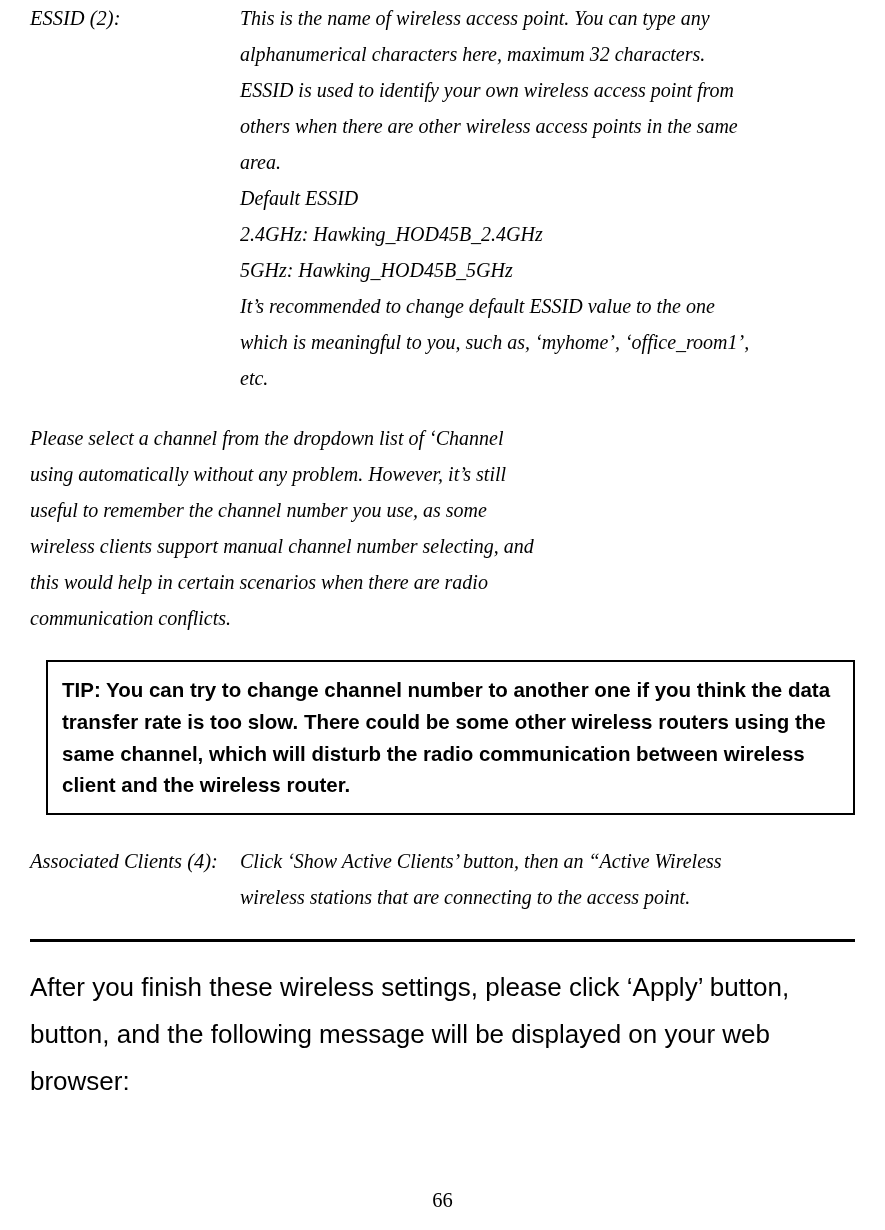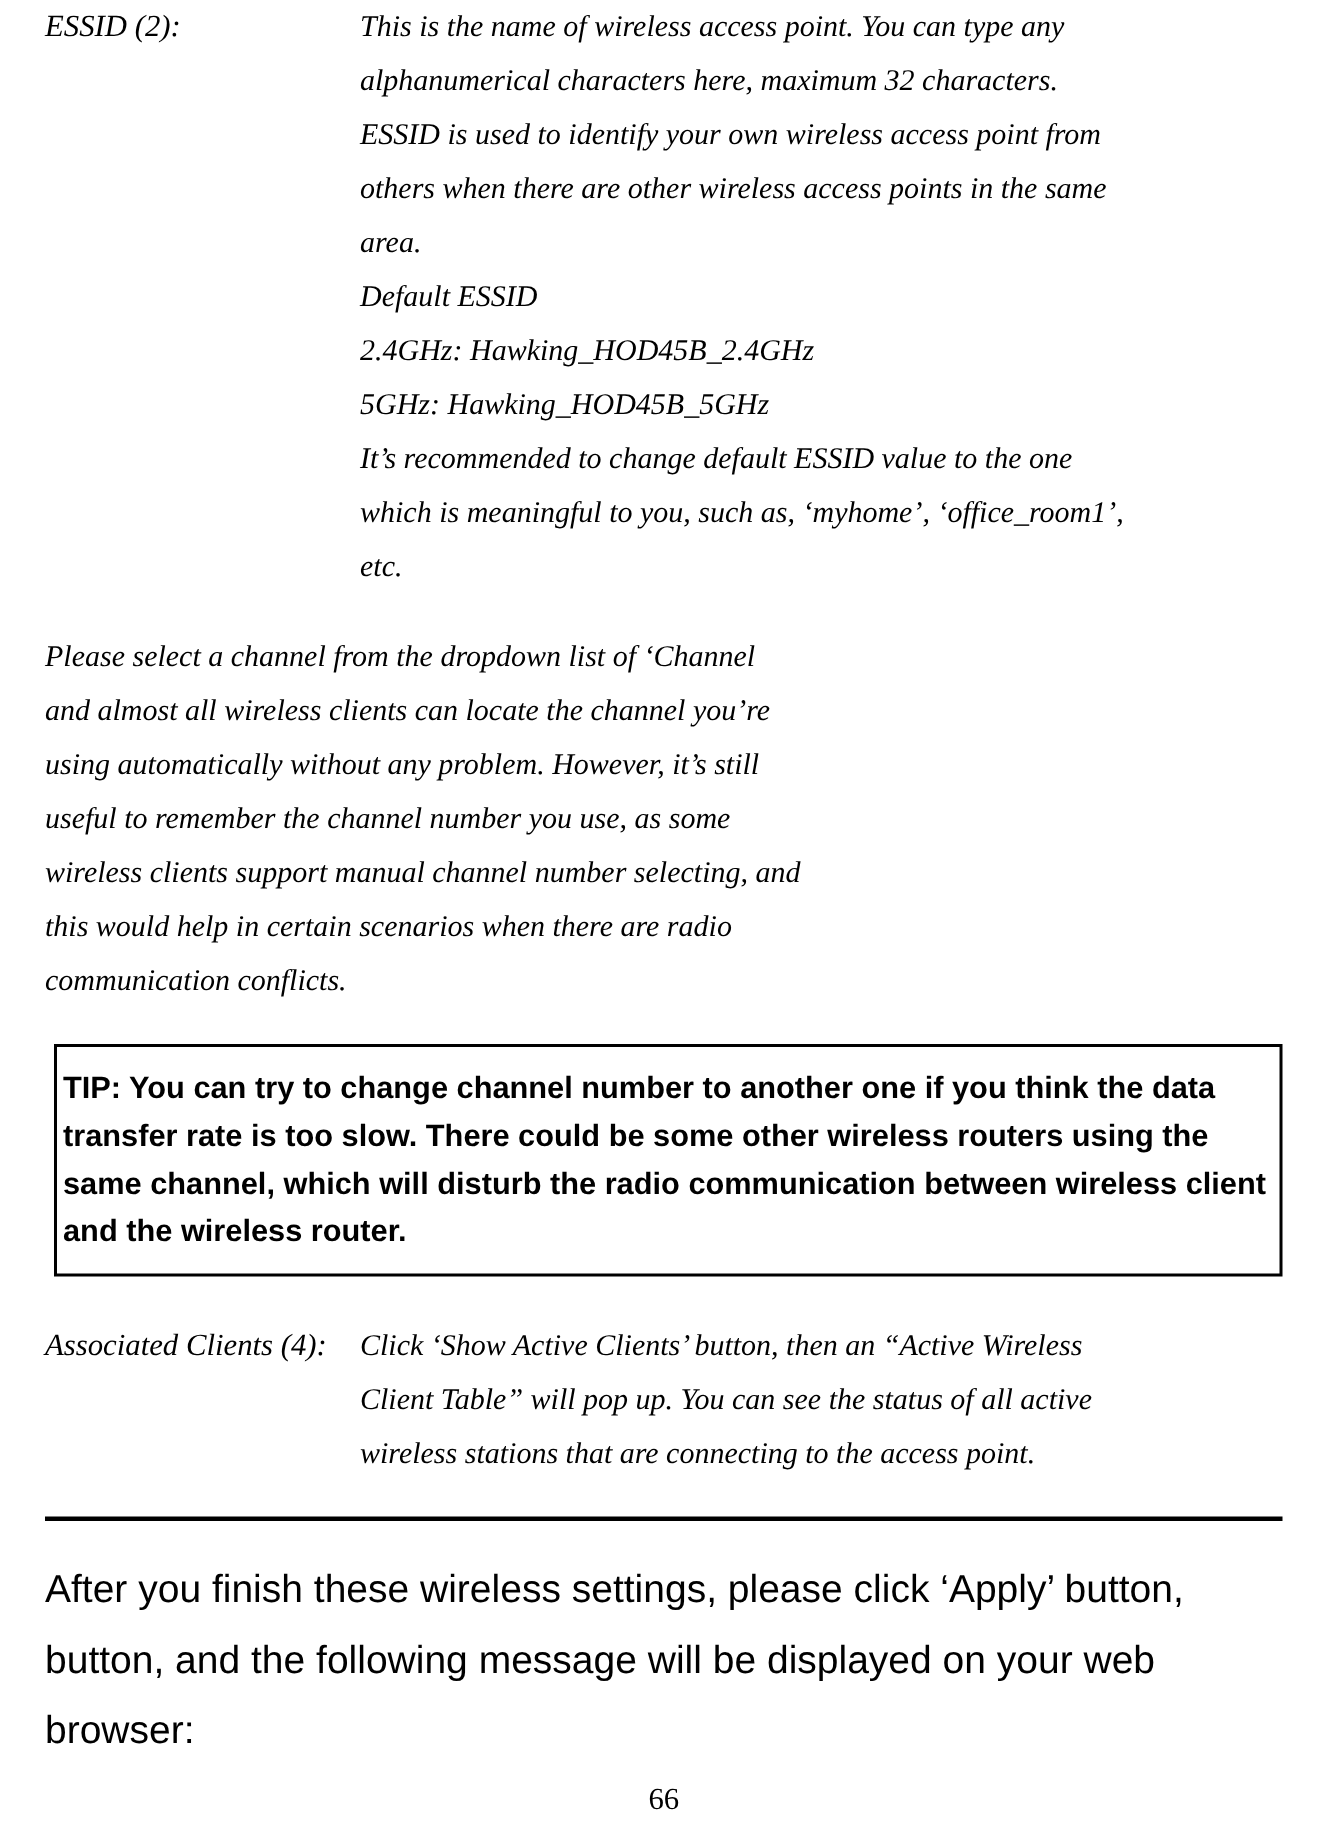--- a/index.html
+++ b/index.html
@@ -32,22 +32,22 @@
       flex: 1;
       font-style: italic;
       font-size: 20px;
       line-height: 1.8;
     }
     .def-content .line {
       display: block;
     }
     .tip-box {
       border: 2px solid #000000;
-      padding: 12px 4px;
-      margin: 12px 0 28px 6px;
+      padding: 12px 14px;
+      margin: 12px 0 28px 16px;
       font-family: Arial, Helvetica, sans-serif;
       font-weight: bold;
       font-size: 20.5px;
       line-height: 1.55;
       font-style: normal;
     }
     .divider {
       border: none;
       border-top: 3px solid #000000;
       margin: 18px 0 22px 0;
@@ -84,36 +84,34 @@
     <span class="line">5GHz: Hawking_HOD45B_5GHz</span>
     <span class="line">It’s recommended to change default ESSID value to the one</span>
     <span class="line">which is meaningful to you, such as, ‘myhome’, ‘office_room1’,</span>
     <span class="line">etc.</span>
   </div>
 </div>
 
 <div class="definition-row">
   <div class="def-content">
     <span class="line">Please select a channel from the dropdown list of ‘Channel</span>
-    <span class="line">and almost all wireless clients can locate the channel you’re</span>
     <span class="line">using automatically without any problem. However, it’s still</span>
     <span class="line">useful to remember the channel number you use, as some</span>
     <span class="line">wireless clients support manual channel number selecting, and</span>
     <span class="line">this would help in certain scenarios when there are radio</span>
     <span class="line">communication conflicts.</span>
   </div>
 </div>
 
 <div class="tip-box">TIP: You can try to change channel number to another one if you think the data transfer rate is too slow. There could be some other wireless routers using the same channel, which will disturb the radio communication between wireless client and the wireless router.</div>
 
 <div class="definition-row">
   <div class="def-label">Associated Clients (4):</div>
   <div class="def-content">
     <span class="line">Click ‘Show Active Clients’ button, then an “Active Wireless</span>
-    <span class="line">Client Table” will pop up. You can see the status of all active</span>
     <span class="line">wireless stations that are connecting to the access point.</span>
   </div>
 </div>
 
 <hr class="divider">
 
 <div class="closing">After you finish these wireless settings, please click ‘Apply’ button, button, and the following message will be displayed on your web browser:</div>
 
 <div class="page-number">66</div>
 

